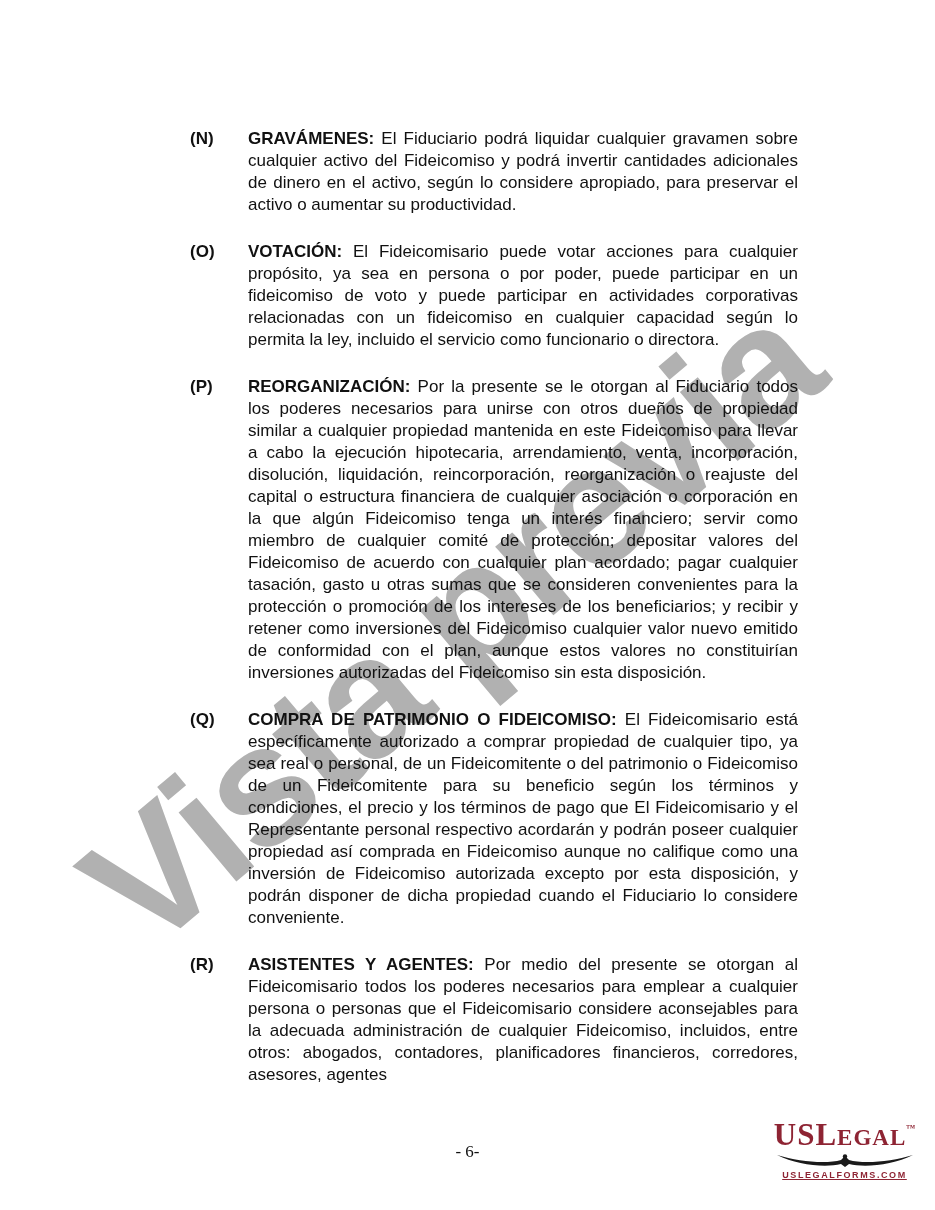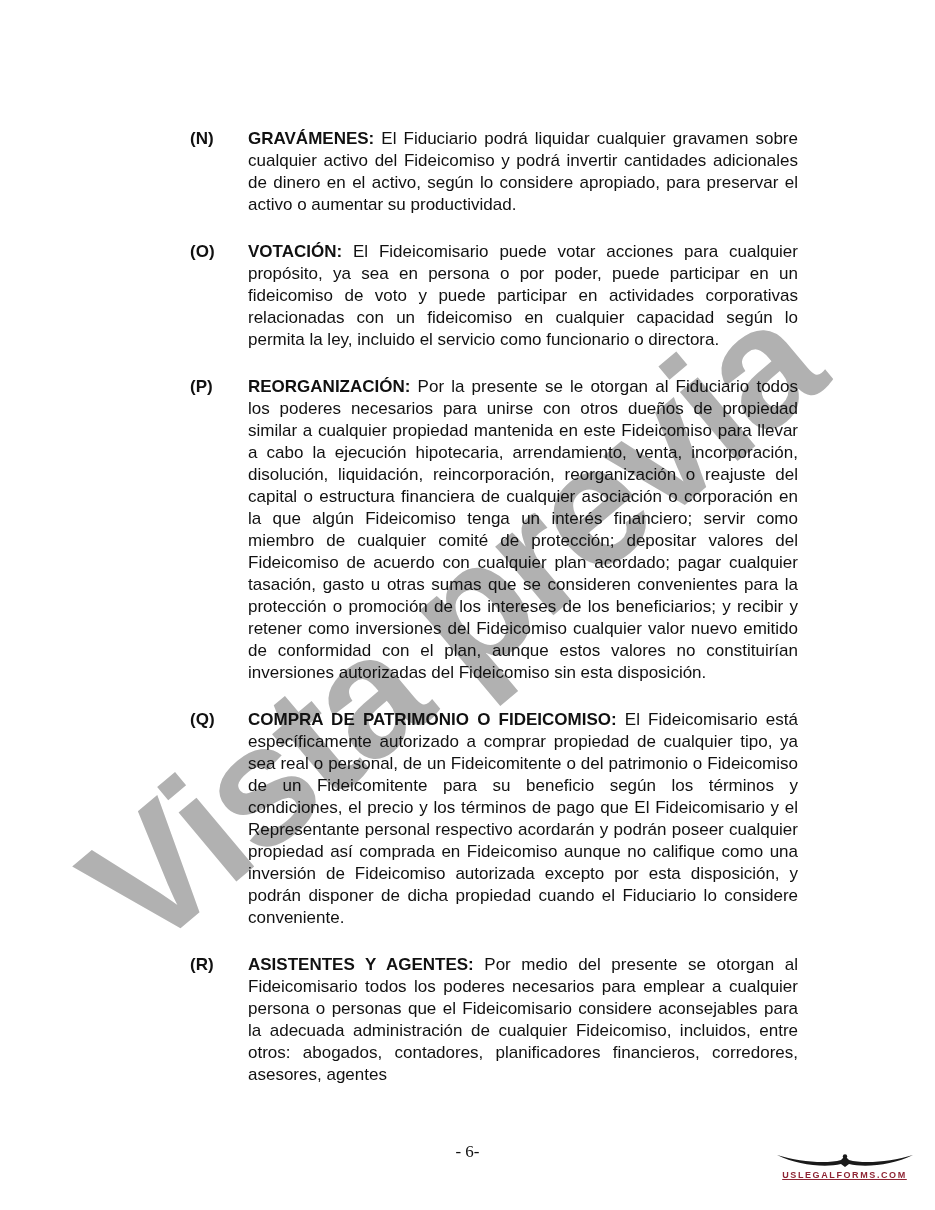--- a/index.html
+++ b/index.html
@@ -118,20 +118,21 @@
     <div class="section">
       <div class="sec-label">(R)</div>
       <div class="sec-body"><span class="sec-title">ASISTENTES Y AGENTES:</span> <span>Por medio del presente se otorgan al Fideicomisario todos los poderes necesarios para emplear a cualquier persona o personas que el Fideicomisario considere aconsejables para la adecuada administración de cualquier Fideicomiso, incluidos, entre otros: abogados, contadores, planificadores financieros, corredores, asesores, agentes</span></div>
     </div>
 
   </div>
 
   <div class="page-number">- 6-</div>
 
   <div class="logo">
+    <div class="logo-brand" style="color: rgb(142, 36, 51);"><span>USL</span><span class="small">EGAL</span><span class="logo-tm">™</span></div>
     <div class="logo-eagle">
       <svg viewBox="0 0 140 15" xmlns="http://www.w3.org/2000/svg">
         <path class="eagle-path" d="M2 2 C 24 9, 52 11, 66 7 L 70 3 L 74 7 C 88 11, 116 9, 138 2 C 118 12, 90 15, 74 11 L 70 14 L 66 11 C 50 15, 22 12, 2 2 Z" fill="#1a1a1a"></path>
         <circle class="eagle-path" cx="70" cy="3.5" r="2.2" fill="#1a1a1a"></circle>
       </svg>
     </div>
     <div class="logo-site" style="color: rgb(142, 36, 51);">USLEGALFORMS.COM</div>
   </div>
 
 </div>

